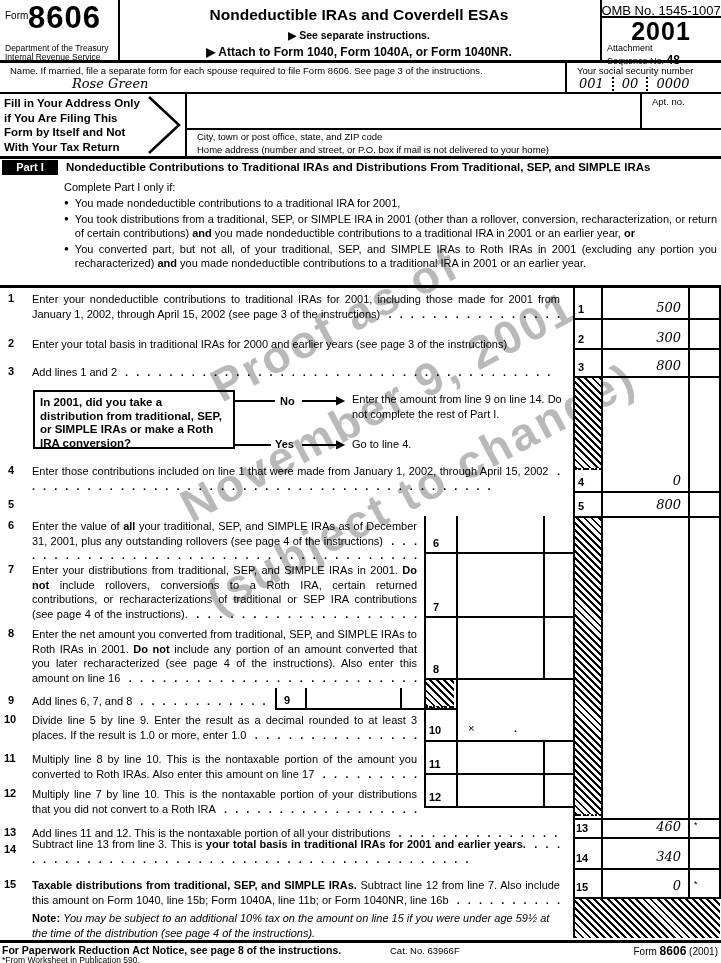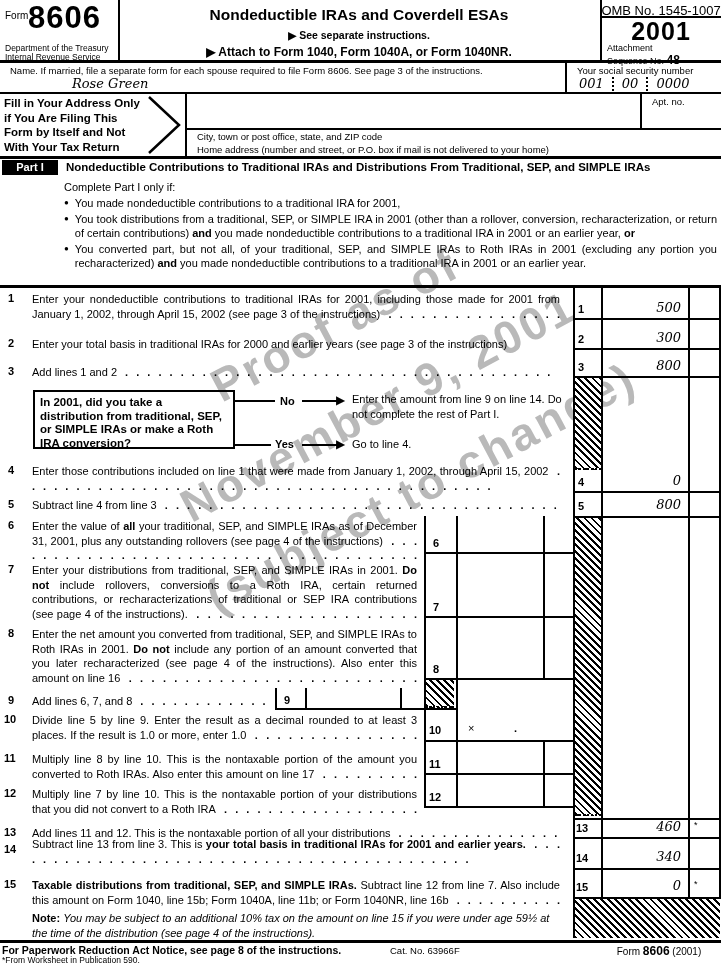--- a/index.html
+++ b/index.html
@@ -194,21 +194,20 @@
   <div class="hl fg" style="left:235px;top:444px;width:36px;"></div>
   <div class="fg b t" style="left:275px;top:437px;">Yes</div>
   <div class="hl fg" style="left:302px;top:444px;width:36px;"></div>
   <div class="fg" style="left:336px;top:437px;font-size:12px;">▶</div>
   <div class="fg t" style="left:352px;top:437px;width:212px;">Go to line 4.</div>
 
   <div class="lnum fg" style="left:8px;top:464px;">4</div>
   <div class="fg t just clip" style="left:32px;top:464px;width:528px;height:29px;"><span>Enter those contributions included on line 1 that were made from January 1, 2002, through April 15, 2002</span><span class="dots"></span></div>
 
   <div class="lnum fg" style="left:8px;top:498px;">5</div>
-  <div class="fg t clip" style="left:32px;top:498px;width:528px;height:15px;"><span>Subtract line 4 from line 3</span><span class="dots"></span></div>
 
   <div class="lnum fg" style="left:8px;top:519px;">6</div>
   <div class="fg t just clip" style="left:32px;top:519px;width:385px;height:44px;"><span>Enter the value of <b>all</b> your traditional, SEP, and SIMPLE IRAs as of December 31, 2001, plus any outstanding rollovers (see page 4 of the instructions)</span><span class="dots"></span></div>
 
   <div class="lnum fg" style="left:8px;top:563px;">7</div>
   <div class="fg t just clip" style="left:32px;top:563px;width:385px;height:58px;"><span>Enter your distributions from traditional, SEP, and SIMPLE IRAs in 2001. <b>Do not</b> include rollovers, conversions to a Roth IRA, certain returned contributions, or recharacterizations of traditional or SEP IRA contributions (see page 4 of the instructions).</span><span class="dots"></span></div>
 
   <div class="lnum fg" style="left:8px;top:627px;">8</div>
   <div class="fg t just clip" style="left:32px;top:627px;width:385px;height:58px;"><span>Enter the net amount you converted from traditional, SEP, and SIMPLE IRAs to Roth IRAs in 2001. <b>Do not</b> include any portion of an amount converted that you later recharacterized (see page 4 of the instructions). Also enter this amount on line 16</span><span class="dots"></span></div>
 
@@ -231,20 +230,20 @@
   <div class="fg t just clip" style="left:32px;top:817px;width:528px;height:29px;margin-top:20px;"><span>Subtract line 13 from line 3. This is <b>your total basis in traditional IRAs for 2001 and earlier years.</b></span><span class="dots"></span></div>
 
   <div class="lnum fg" style="left:4px;top:878px;">15</div>
   <div class="fg t just clip" style="left:32px;top:878px;width:528px;height:29px;"><span><b>Taxable distributions from traditional, SEP, and SIMPLE IRAs.</b> Subtract line 12 from line 7. Also include this amount on Form 1040, line 15b; Form 1040A, line 11b; or Form 1040NR, line 16b</span><span class="dots"></span></div>
 
   <div class="fg t clip" style="left:32px;top:911px;width:532px;height:29px;"><b>Note:</b> <i>You may be subject to an additional 10% tax on the amount on line 15 if you were under age 59½ at the time of the distribution (see page 4 of the instructions).</i></div>
 
   <div class="hl fg" style="left:0;top:940px;width:721px;height:2.5px;"></div>
   <div class="fg b" style="left:2px;top:944px;font-size:10.5px;">For Paperwork Reduction Act Notice, see page 8 of the instructions.</div>
   <div class="fg" style="left:390px;top:945px;font-size:9.5px;">Cat. No. 63966F</div>
-  <div class="fg" style="left:600px;top:944px;width:118px;text-align:center;font-size:10px;">
+  <div class="fg" style="left:600px;top:944px;width:118px;text-align:right;font-size:10px;">
     <span>Form</span>
     <span class="b" style="font-size:12px;">8606</span>
     <span>(2001)</span>
   </div>
   <div class="fg" style="left:2px;top:955px;font-size:8.5px;">*From Worksheet in Publication 590.</div>
 
 </div>
 
 </body></html>

